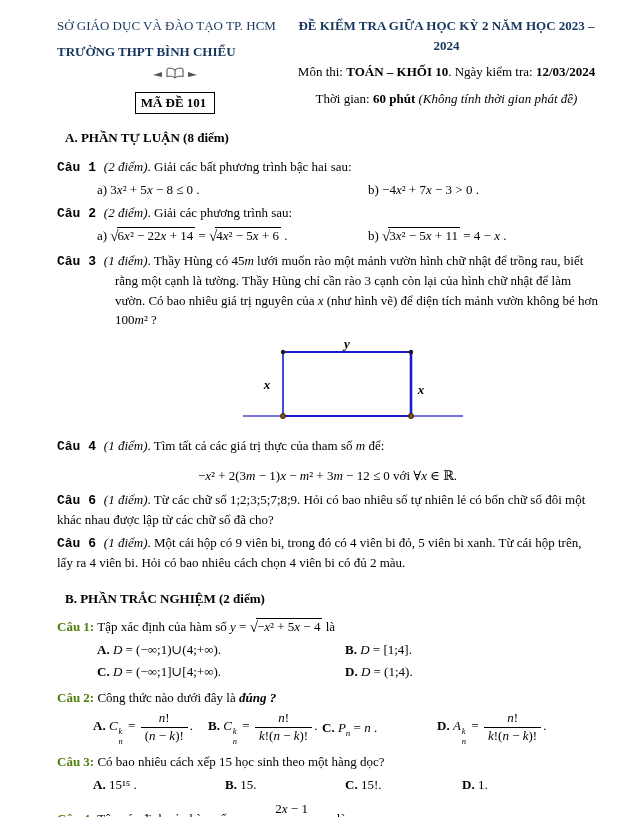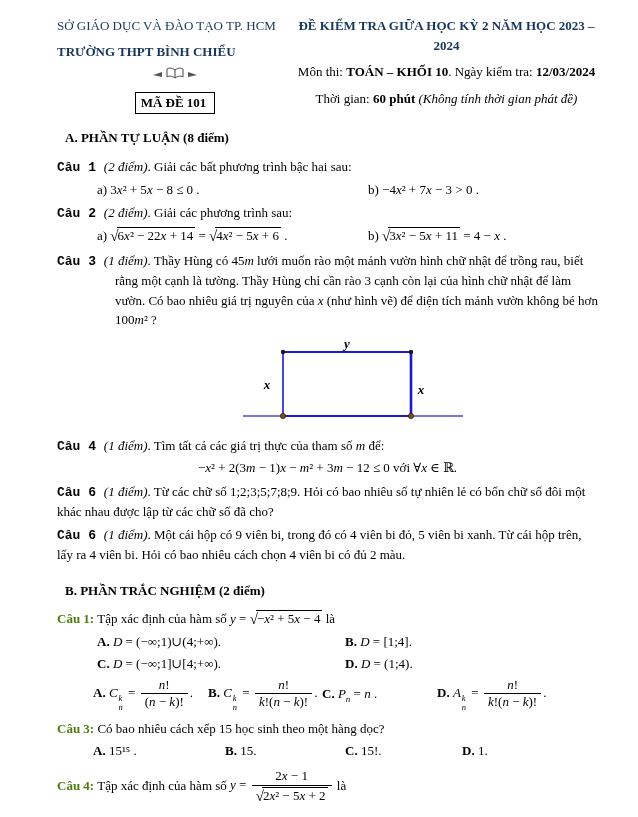--- a/index.html
+++ b/index.html
@@ -53,21 +53,21 @@
   .w114{width:114px;flex:0 0 114px;}
   .w132{width:132px;flex:0 0 132px;}
   .w120{width:120px;flex:0 0 120px;}
   .w117{width:117px;flex:0 0 117px;}
   .grow{flex:1;}
 
   
   .figwrap{margin:8px 0 0 186px;height:92px;}
   .flabel{font-family:"Liberation Serif","DejaVu Serif",serif;font-style:italic;font-weight:bold;font-size:13px;}
 
-  .eqcenter{text-align:center;margin-top:2px;}
+  .eqcenter{text-align:center;margin-top:10px;}
 </style>
 </head>
 <body>
 
 <div class="page">
   <div class="content">
 
     <header class="hdr">
       <div class="hdr-left">
         <div class="navy">SỞ GIÁO DỤC VÀ ĐÀO TẠO TP. HCM</div>
@@ -147,20 +147,21 @@
       <p class="q" style="margin-top:9px"><span class="blabel">Câu 1:</span><span> Tập xác định của hàm số </span><span class="math"><span class="math"><i>y</i> = </span><span class="sqrt"><span class="rsign">√</span><span class="rad">−<i>x</i>² + 5<i>x</i> − 4</span></span></span><span> là</span></p>
       <div class="optrow pl40">
         <span class="c248"><span class="b">A. </span><span class="math"><i>D</i> = (−∞;1)∪(4;+∞).</span></span>
         <span class="grow"><span class="b">B. </span><span class="math"><i>D</i> = [1;4].</span></span>
       </div>
       <div class="optrow pl40">
         <span class="c248"><span class="b">C. </span><span class="math"><i>D</i> = (−∞;1]∪[4;+∞).</span></span>
         <span class="grow"><span class="b">D. </span><span class="math"><i>D</i> = (1;4).</span></span>
       </div>
 
+      <p class="q" style="margin-top:6px"><span class="blabel">Câu 2:</span><span> Công thức nào dưới đây là </span><span class="b it">đúng ?</span></p>
       <div class="optrow pl36 frow">
         <span class="w115"><span class="b">A. </span><span class="math"><span><i>C</i></span><span class="scr">
                 <span><i>k</i></span>
                 <span><i>n</i></span>
               </span><span> = </span><span class="frac">
                 <span class="num"><i>n</i>!</span>
                 <span class="den">(<i>n</i> − <i>k</i>)!</span>
               </span><span>.</span></span></span>
         <span class="w114"><span class="b">B. </span><span class="math"><span><i>C</i></span><span class="scr">
                 <span><i>k</i></span>

